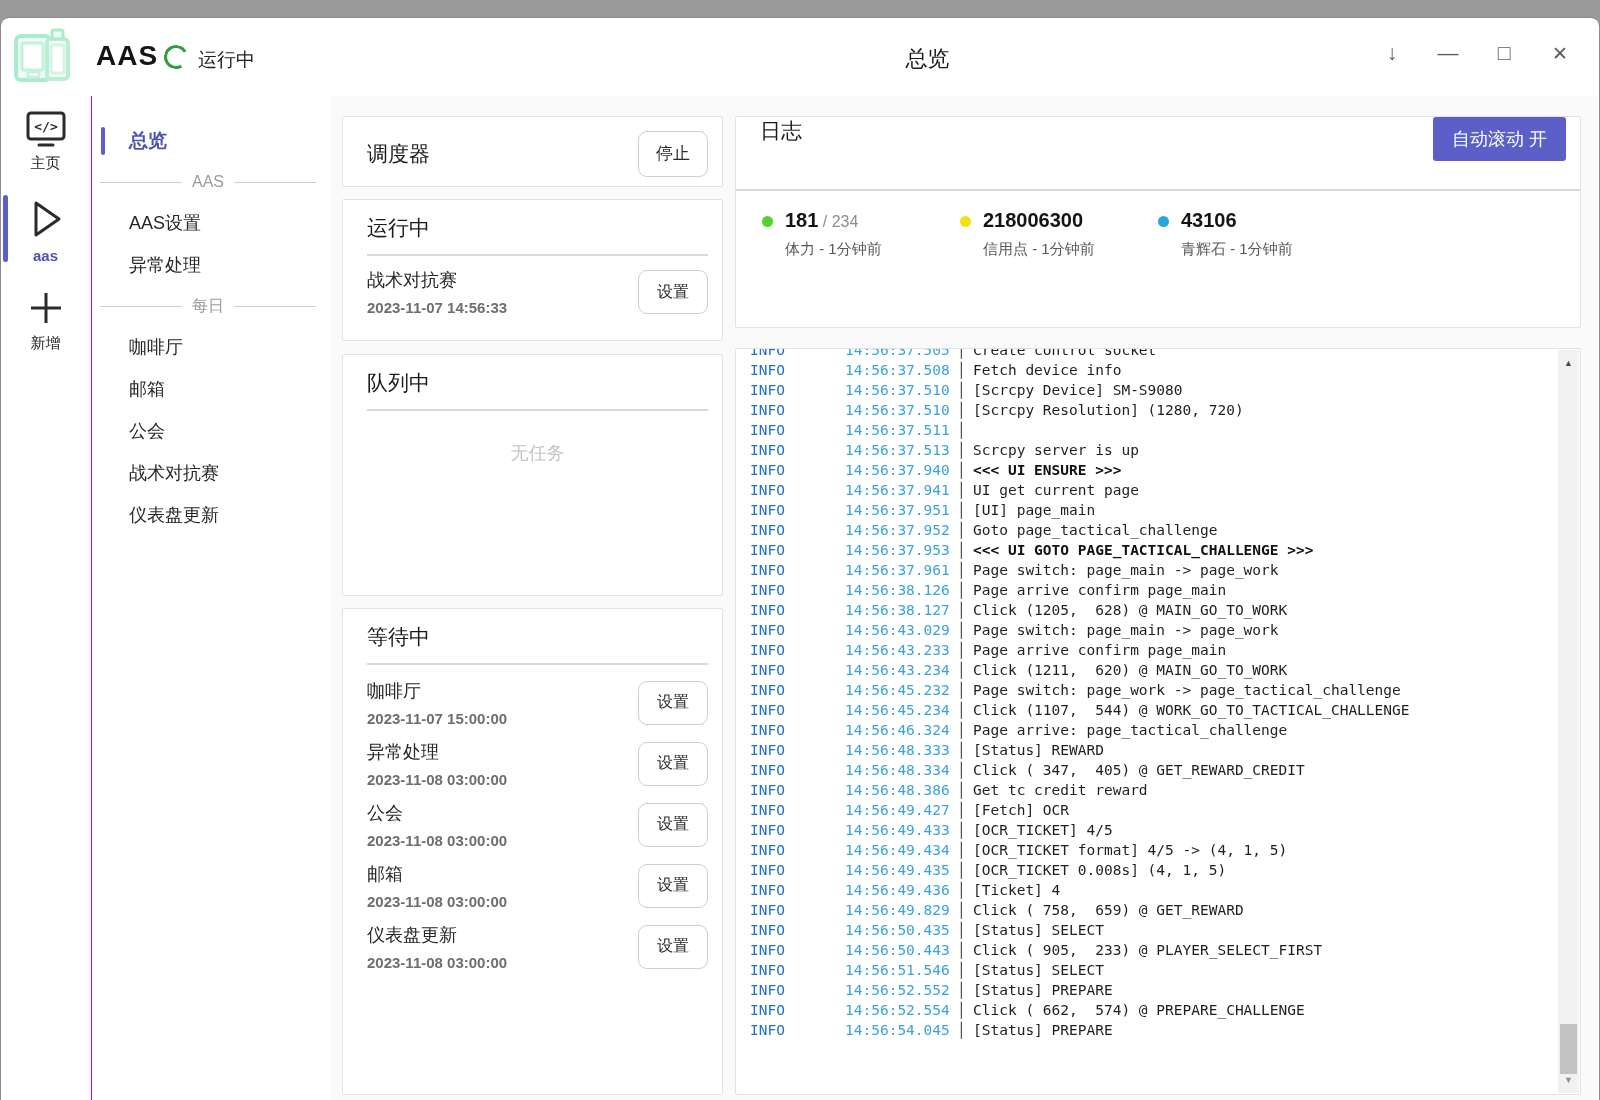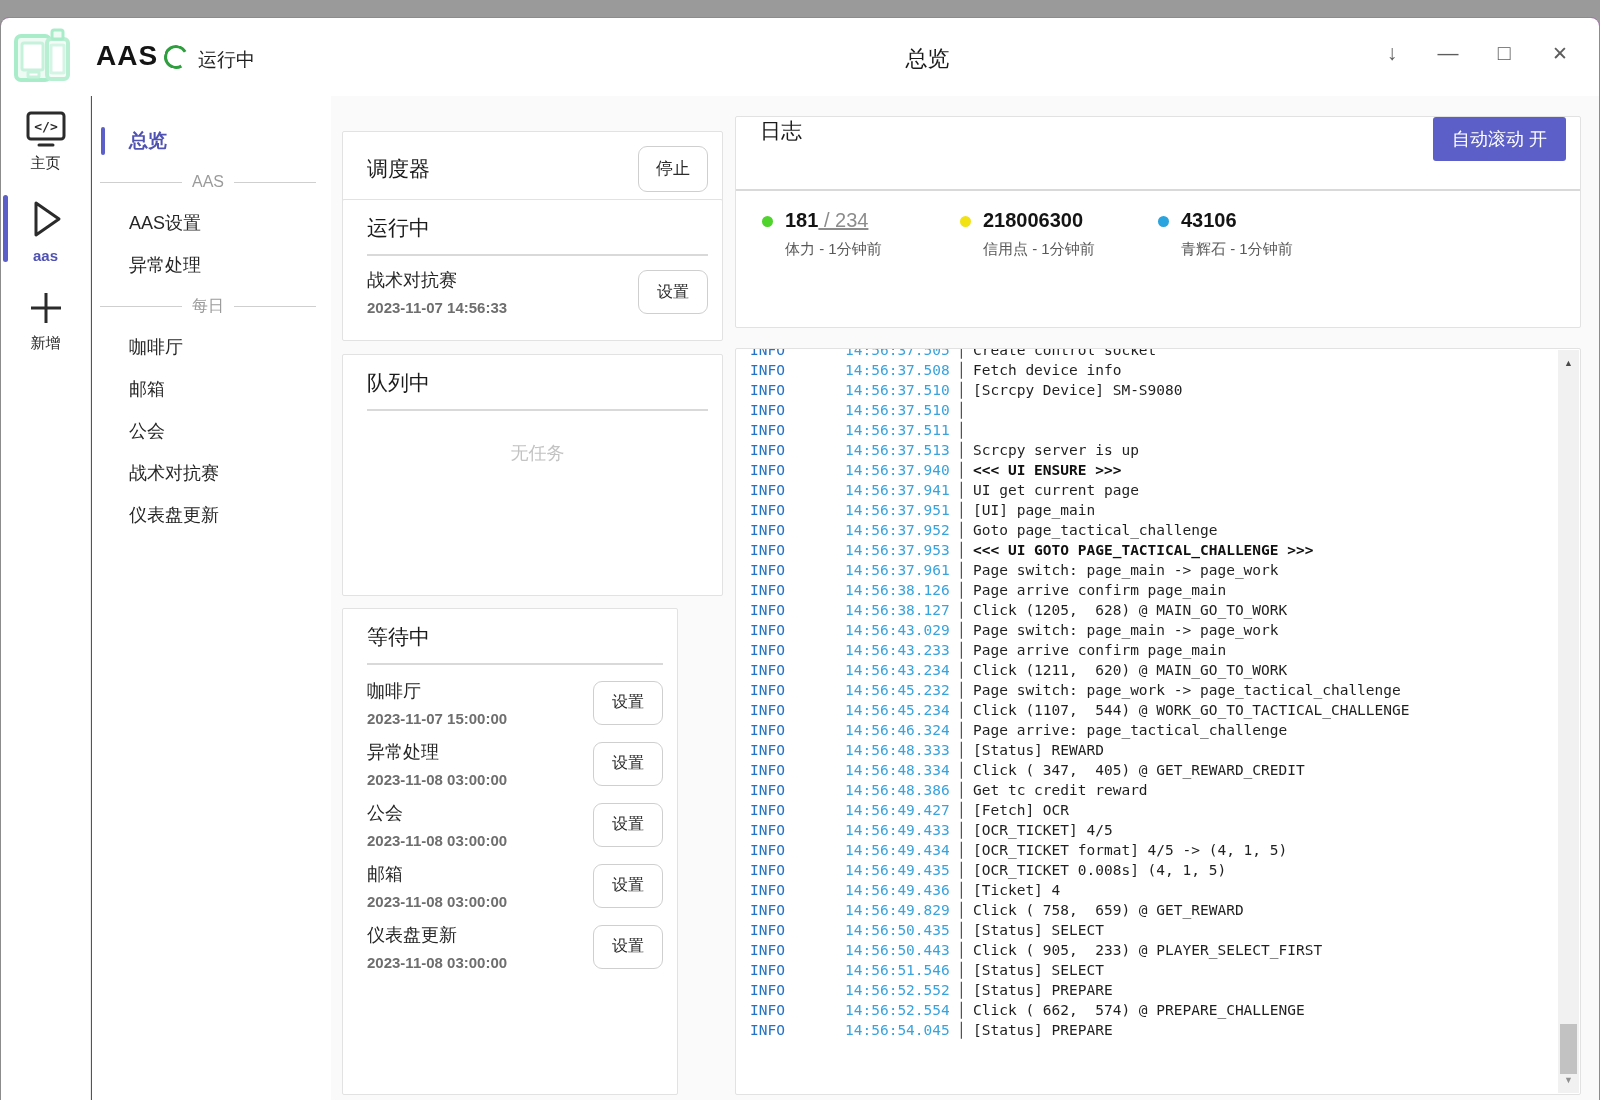--- a/index.html
+++ b/index.html
@@ -40,55 +40,55 @@
   
   .main { position:absolute; top:78px; left:330px; right:0; bottom:0; background:#fafafa; overflow:hidden; }
   .card { position:absolute; background:#fff; border:1px solid #e2e2e2; border-radius:2px; }
   .card-title { font-size:21px; color:#1a1a1a; }
   .hdivider { height:2px; background:#d9d9d9; }
 
   .btn { display:inline-flex; align-items:center; justify-content:center; background:#fff;
          border:1px solid #cfcfcf; border-radius:9px; font-size:17px; color:#2b2b2b; cursor:default; }
 
   
-  .card-scheduler { left:11px; top:35px; width:381px; height:71px; display:flex; align-items:center; padding:4px 14px 0 24px; }
+  .card-scheduler { left:11px; top:20px; width:381px; height:71px; display:flex; align-items:center; padding:4px 14px 0 24px; }
   .card-scheduler .card-title { flex:1; }
   .stop-btn { width:70px; height:46px; }
 
   
   .card-running { left:11px; top:103px; width:381px; height:142px; padding:14px 14px 0 24px; }
   .card-running .hdivider { margin:12px 0 0 0; }
   .task-row { display:flex; align-items:center; }
   .task-info { flex:1; min-width:0; }
   .task-name { font-size:18px; color:#262626; margin-bottom:7px; }
   .task-time { font-size:15px; font-weight:700; color:#6e6e6e; }
   .settings-btn { width:70px; height:44px; font-size:16px; flex:0 0 auto; }
   .card-running .task-row { margin-top:12px; }
 
   
   .card-queue { left:11px; top:258px; width:381px; height:242px; padding:14px 14px 0 24px; }
   .card-queue .hdivider { margin-top:12px; }
   .empty-text { margin-top:30px; text-align:center; font-size:18px; color:#c3c3c3; }
 
   
-  .card-waiting { left:11px; top:512px; width:336px; height:487px; padding:14px 14px 0 24px; }
+  .card-waiting { left:11px; top:512px; width:381px; height:487px; padding:14px 14px 0 24px; }
   .card-waiting .hdivider { margin-top:12px; }
   .card-waiting .task-row { margin-top:14px; height:47px; }
 
   
   .card-loghead { left:404px; top:20px; width:846px; height:212px; }
   .loghead-top { height:72px; display:flex; align-items:flex-start; padding:0 14px 16px 24px; }
   .loghead-top .card-title { flex:1; }
   .autoscroll-btn { background:#5b5fc7; color:#fff; border:none; border-radius:3px; height:44px;
                     padding:0 19px; font-size:18px; display:inline-flex; align-items:center; cursor:default; }
   .stats-row { display:flex; padding:18px 0 0 26px; }
   .stat-block { width:198px; display:flex; }
   .stat-dot { width:11px; height:11px; border-radius:50%; margin:7px 12px 0 0; flex:0 0 auto; }
   .stat-value-row { font-size:20px; font-weight:700; color:#141414; }
-  .stat-suffix { font-size:20px; font-weight:400; color:#8c8c8c;text-decoration:underline; }
+  .stat-suffix { font-size:16px; font-weight:400; color:#8c8c8c; }
   .stat-label { margin-top:8px; font-size:15px; color:#595959; }
 
   
   .card-logview { left:404px; top:252px; width:846px; height:747px; overflow:hidden; }
   .log-content { position:absolute; top:0; left:0; right:24px; bottom:0; overflow:hidden; padding-left:14px; margin-top:-9px; }
   .log-line { display:flex; height:20px; line-height:20px; font-family:"DejaVu Sans Mono","Liberation Mono",monospace;
               font-size:14.5px; white-space:pre; }
   .log-lvl { flex:0 0 95px; color:#2472c8; }
   .log-time { flex:0 0 112px; color:#38a3dc; }
   .log-sep { flex:0 0 16px; color:#454545; }
@@ -279,21 +279,21 @@
             </div>
           </div>
         </div>
     </div>
 
     <div class="card card-logview">
       <div class="log-content" id="log-lines">
           <div class="log-line"><span class="log-lvl">INFO</span><span class="log-time">14:56:37.505</span><span class="log-sep">│</span><span class="log-msg">Create control socket</span></div>
           <div class="log-line"><span class="log-lvl">INFO</span><span class="log-time">14:56:37.508</span><span class="log-sep">│</span><span class="log-msg">Fetch device info</span></div>
           <div class="log-line"><span class="log-lvl">INFO</span><span class="log-time">14:56:37.510</span><span class="log-sep">│</span><span class="log-msg">[Scrcpy Device] SM-S9080</span></div>
-          <div class="log-line"><span class="log-lvl">INFO</span><span class="log-time">14:56:37.510</span><span class="log-sep">│</span></div>
+          <div class="log-line"><span class="log-lvl">INFO</span><span class="log-time">14:56:37.510</span><span class="log-sep">│</span><span class="log-msg">[Scrcpy Resolution] (1280, 720)</span></div>
           <div class="log-line"><span class="log-lvl">INFO</span><span class="log-time">14:56:37.511</span><span class="log-sep">│</span></div>
           <div class="log-line"><span class="log-lvl">INFO</span><span class="log-time">14:56:37.513</span><span class="log-sep">│</span><span class="log-msg">Scrcpy server is up</span></div>
           <div class="log-line bold"><span class="log-lvl">INFO</span><span class="log-time">14:56:37.940</span><span class="log-sep">│</span><span class="log-msg">&lt;&lt;&lt; UI ENSURE &gt;&gt;&gt;</span></div>
           <div class="log-line"><span class="log-lvl">INFO</span><span class="log-time">14:56:37.941</span><span class="log-sep">│</span><span class="log-msg">UI get current page</span></div>
           <div class="log-line"><span class="log-lvl">INFO</span><span class="log-time">14:56:37.951</span><span class="log-sep">│</span><span class="log-msg">[UI] page_main</span></div>
           <div class="log-line"><span class="log-lvl">INFO</span><span class="log-time">14:56:37.952</span><span class="log-sep">│</span><span class="log-msg">Goto page_tactical_challenge</span></div>
           <div class="log-line bold"><span class="log-lvl">INFO</span><span class="log-time">14:56:37.953</span><span class="log-sep">│</span><span class="log-msg">&lt;&lt;&lt; UI GOTO PAGE_TACTICAL_CHALLENGE &gt;&gt;&gt;</span></div>
           <div class="log-line"><span class="log-lvl">INFO</span><span class="log-time">14:56:37.961</span><span class="log-sep">│</span><span class="log-msg">Page switch: page_main -&gt; page_work</span></div>
           <div class="log-line"><span class="log-lvl">INFO</span><span class="log-time">14:56:38.126</span><span class="log-sep">│</span><span class="log-msg">Page arrive confirm page_main</span></div>
           <div class="log-line"><span class="log-lvl">INFO</span><span class="log-time">14:56:38.127</span><span class="log-sep">│</span><span class="log-msg">Click (1205,  628) @ MAIN_GO_TO_WORK</span></div>

